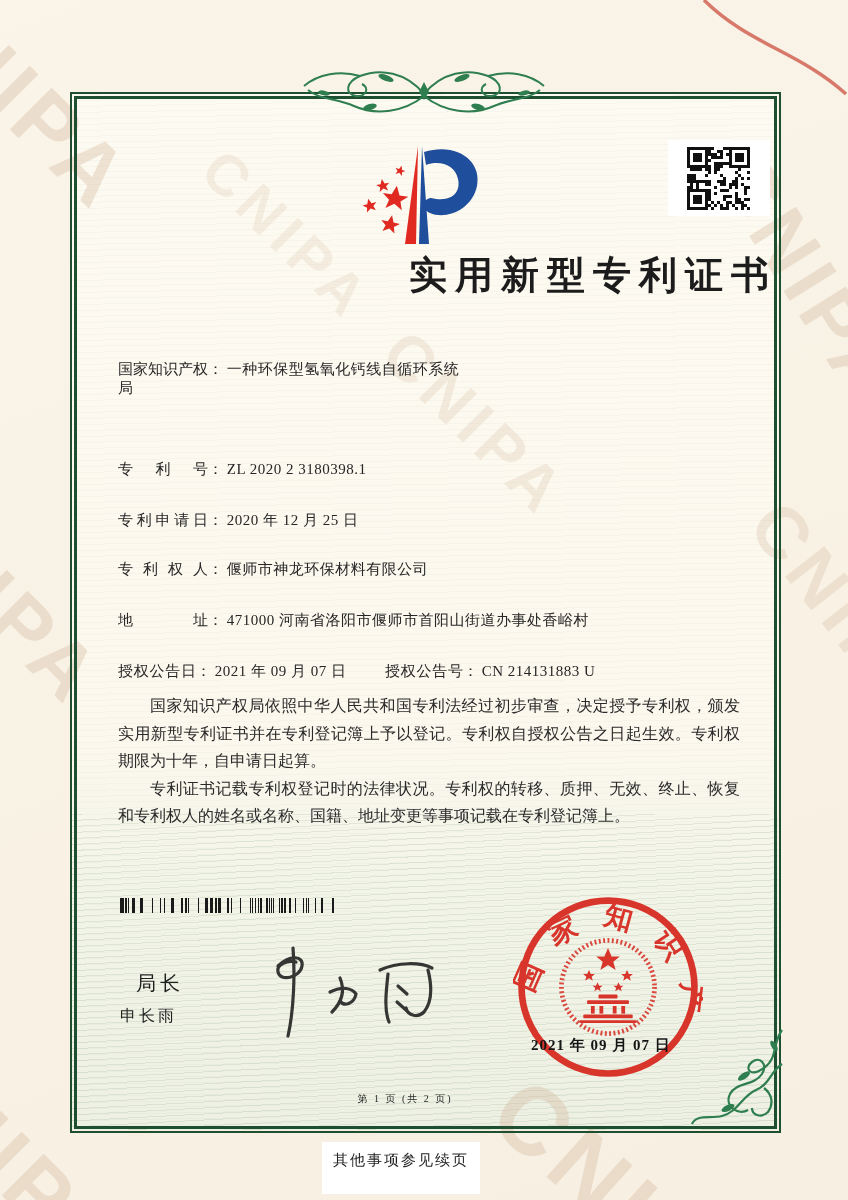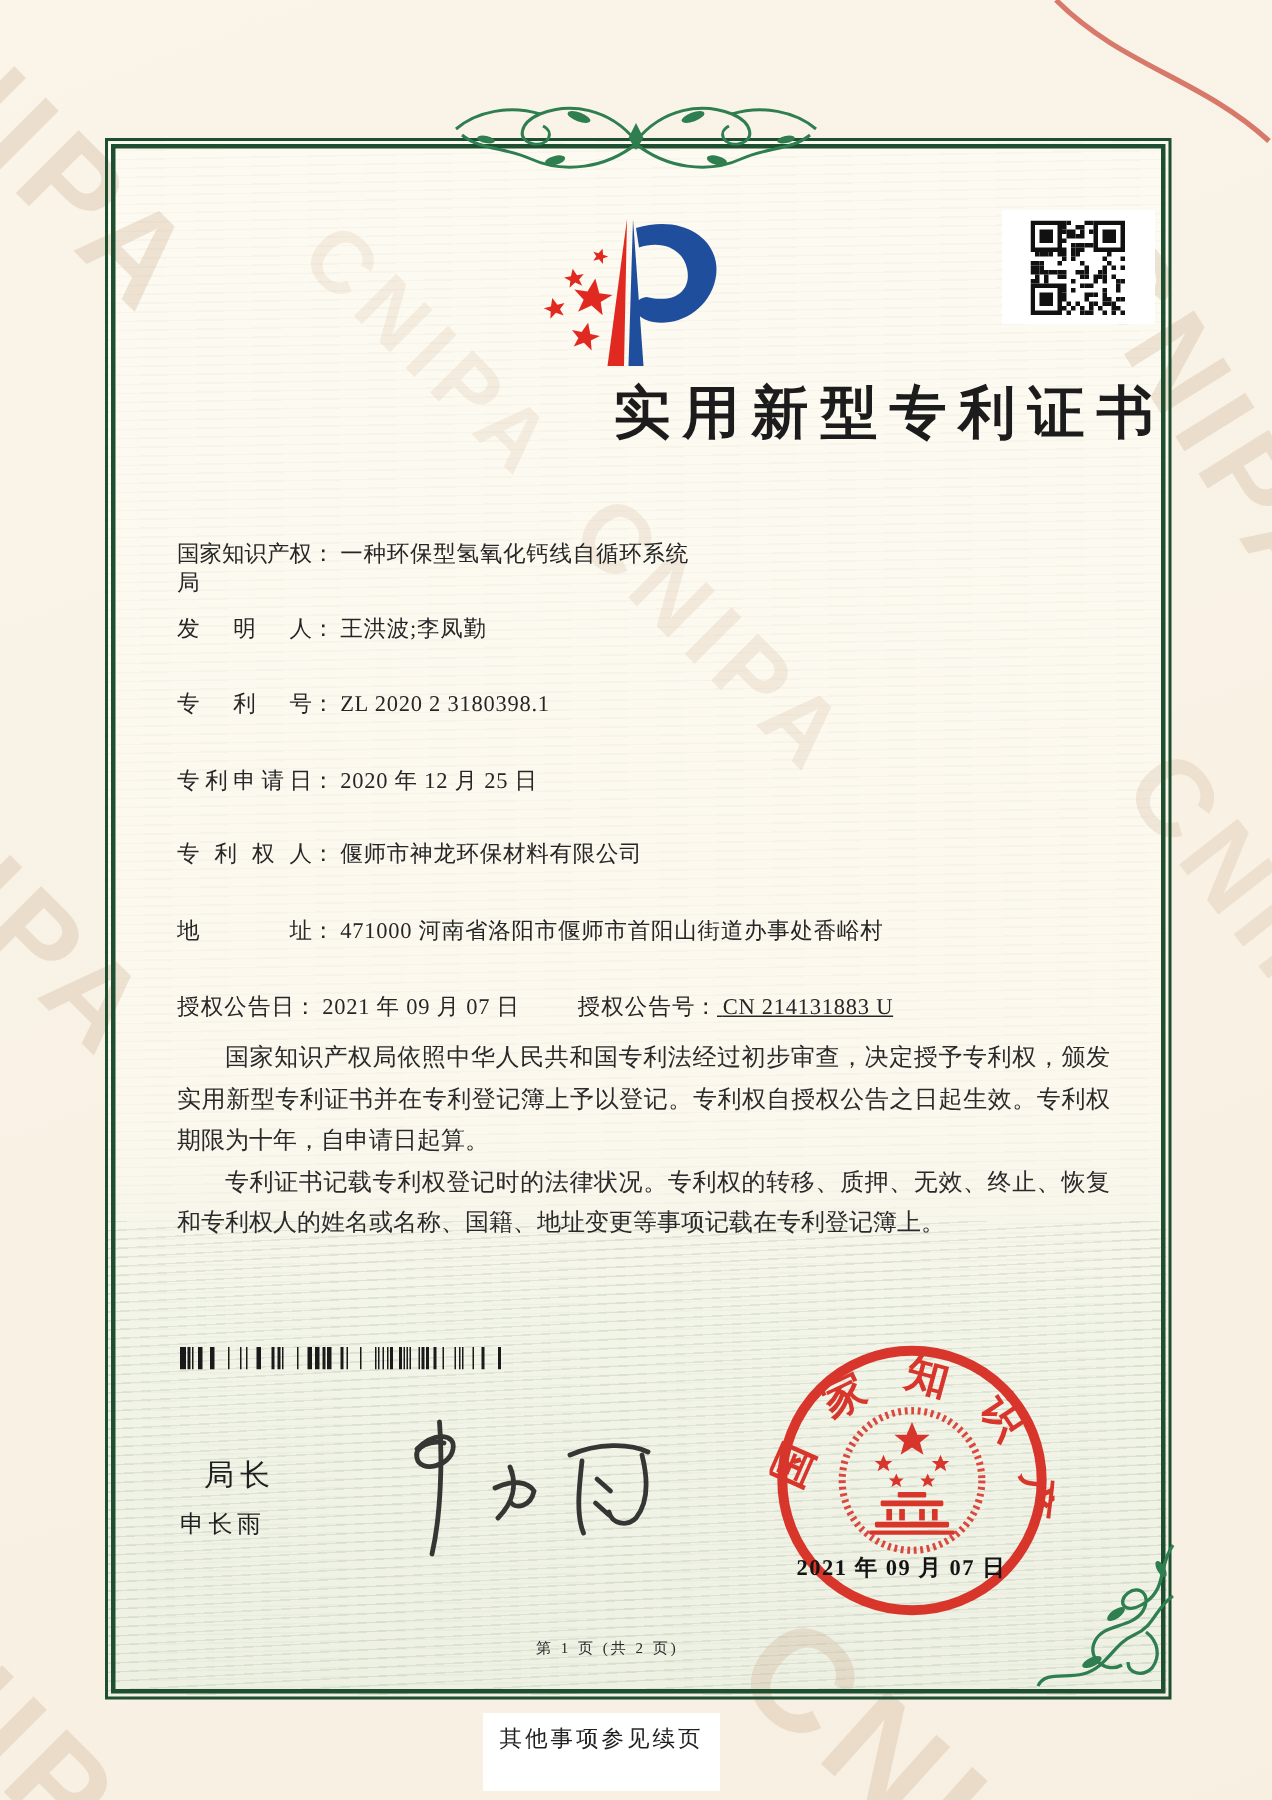--- a/index.html
+++ b/index.html
@@ -39,21 +39,21 @@
   .qr-box svg{position:absolute;left:19px;top:7px;}
   .title{position:absolute;left:70px;top:250px;width:707px;text-align:right;
      font-size:38px;font-weight:700;letter-spacing:8px;color:#1c1c1c;}
 
   .field-row{position:absolute;left:118px;width:640px;height:24px;font-size:15px;color:#262626;}
   .flabel{display:inline-block;width:90px;text-align:justify;text-align-last:justify;
      vertical-align:top;color:#262626;}
   .glabel{display:inline-block;width:78px;text-align:justify;text-align-last:justify;vertical-align:top;}
   .colon{display:inline-block;}
   .fvalue{letter-spacing:0.5px;}
-  .grant-b{position:absolute;left:267px;top:0;white-space:nowrap;text-decoration:underline;}
+  .grant-b{position:absolute;left:267px;top:0;white-space:nowrap;}
 
   .body-text{position:absolute;left:118px;top:692px;width:622px;font-size:16px;
      line-height:27.5px;color:#2a2a2a;text-align:justify;}
   .body-text p{margin:0;text-indent:32px;}
 
   .barcode{position:absolute;left:120px;top:898px;}
 
   .sig-title{position:absolute;left:136px;top:970px;font-size:20px;letter-spacing:4px;color:#1f1f1f;}
   .sig-name{position:absolute;left:120px;top:1006px;font-size:16px;letter-spacing:3px;color:#1f1f1f;}
   .signature{position:absolute;left:248px;top:944px;}
@@ -275,24 +275,20 @@
           <rect x="6" y="48" width="9" height="9"></rect>
         </svg>
     </div>
 
     <div class="title">实用新型专利证书</div>
 
     <div class="field-row" style="top:360px">
       <span class="flabel">国家知识产权局</span><span class="colon">：</span>
       <span class="fvalue">一种环保型氢氧化钙线自循环系统</span>
     </div>
-    <div class="field-row" style="top:410px">
-      <span class="flabel">发明人</span><span class="colon">：</span>
-      <span class="fvalue">王洪波;李凤勤</span>
-    </div>
     <div class="field-row" style="top:460px">
       <span class="flabel">专利号</span><span class="colon">：</span>
       <span class="fvalue">ZL 2020 2 3180398.1</span>
     </div>
     <div class="field-row" style="top:511px">
       <span class="flabel">专利申请日</span><span class="colon">：</span>
       <span class="fvalue">2020 年 12 月 25 日</span>
     </div>
     <div class="field-row" style="top:560px">
       <span class="flabel">专利权人</span><span class="colon">：</span>

